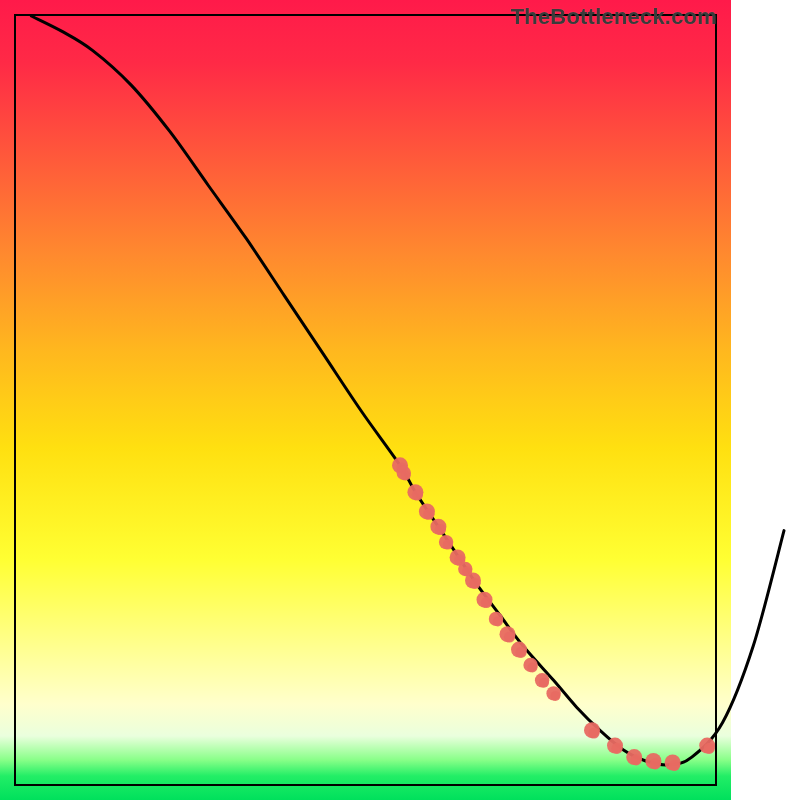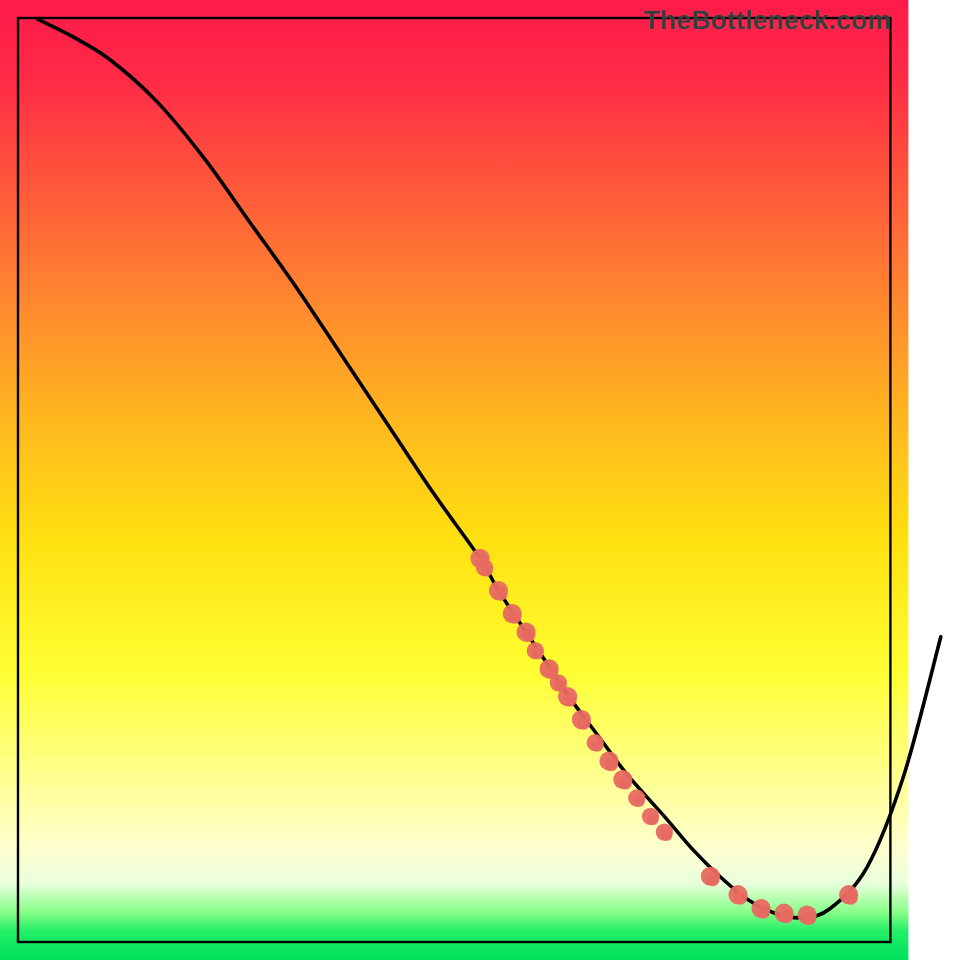--- a/index.html
+++ b/index.html
@@ -7,21 +7,20 @@
     padding: 0;
     width: 800px;
     height: 800px;
     overflow: hidden;
     font-family: Arial, Helvetica, sans-serif;
   }
   .canvas {
     position: relative;
     width: 731px;
     height: 800px;
-    padding-left: 26px;
   }
   .gradient {
     position: absolute;
     inset: 0;
     background: linear-gradient(
       to bottom,
       #ff1a4a 0%,
       #ff2a46 8%,
       #ff5a3a 20%,
       #ff8a2e 32%,

